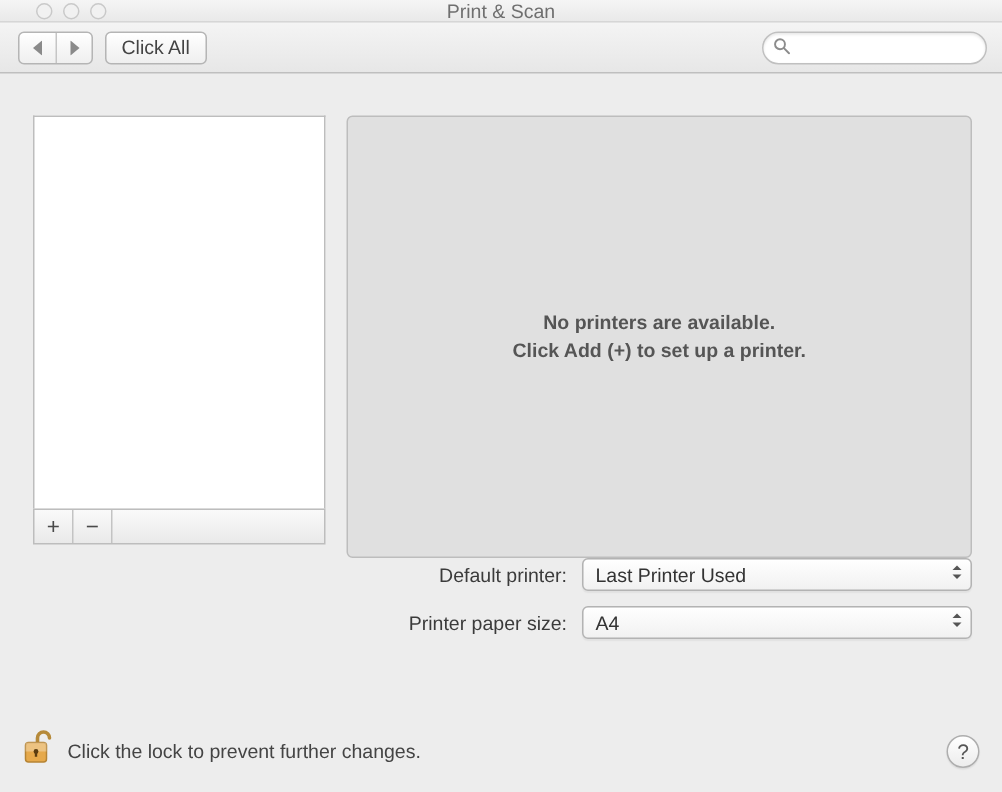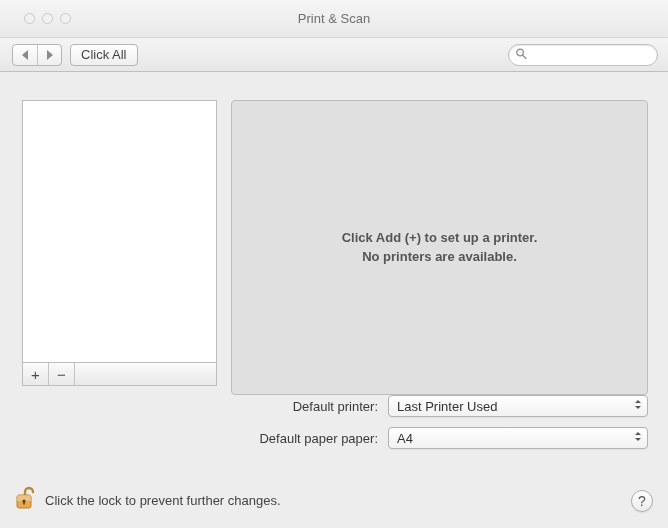--- a/index.html
+++ b/index.html
@@ -15,21 +15,21 @@
   .window {
     width: 668px;
     height: 528px;
     background: #ededed;
     position: relative;
     overflow: hidden;
   }
 
   
   .titlebar {
-    height: 38px;
+    height: 15px;
     display: flex;
     align-items: center;
     background: linear-gradient(#f5f5f5, #e9e9e9);
     border-bottom: 1px solid #d6d6d6;
     padding: 0 24px;
     position: relative;
   }
   .traffic-lights {
     display: flex;
     gap: 7px;
@@ -295,40 +295,40 @@
             <span>+</span>
           </div>
           <div class="ft-btn">
             <span>−</span>
           </div>
         </div>
       </div>
 
       <div class="detail-pane">
         <div class="empty-state">
+          <div>No printers are available.</div>
           <div>Click Add (+) to set up a printer.</div>
-          <div>No printers are available.</div>
         </div>
       </div>
 
     </div>
 
     <div class="defaults">
       <div class="lbl">Default printer:</div>
       <div class="select">
         <span>Last Printer Used</span>
         <span class="sel-arrows">
           <svg width="8" height="12" viewBox="0 0 8 12">
               <path d="M1 4.5 L4 1.5 L7 4.5 Z" fill="#555"></path>
               <path d="M1 7.5 L4 10.5 L7 7.5 Z" fill="#555"></path>
             </svg>
         </span>
       </div>
 
-      <div class="lbl">Default paper paper:</div>
+      <div class="lbl">Printer paper size:</div>
       <div class="select">
         <span>A4</span>
         <span class="sel-arrows">
           <svg width="8" height="12" viewBox="0 0 8 12">
               <path d="M1 4.5 L4 1.5 L7 4.5 Z" fill="#555"></path>
               <path d="M1 7.5 L4 10.5 L7 7.5 Z" fill="#555"></path>
             </svg>
         </span>
       </div>
     </div>

